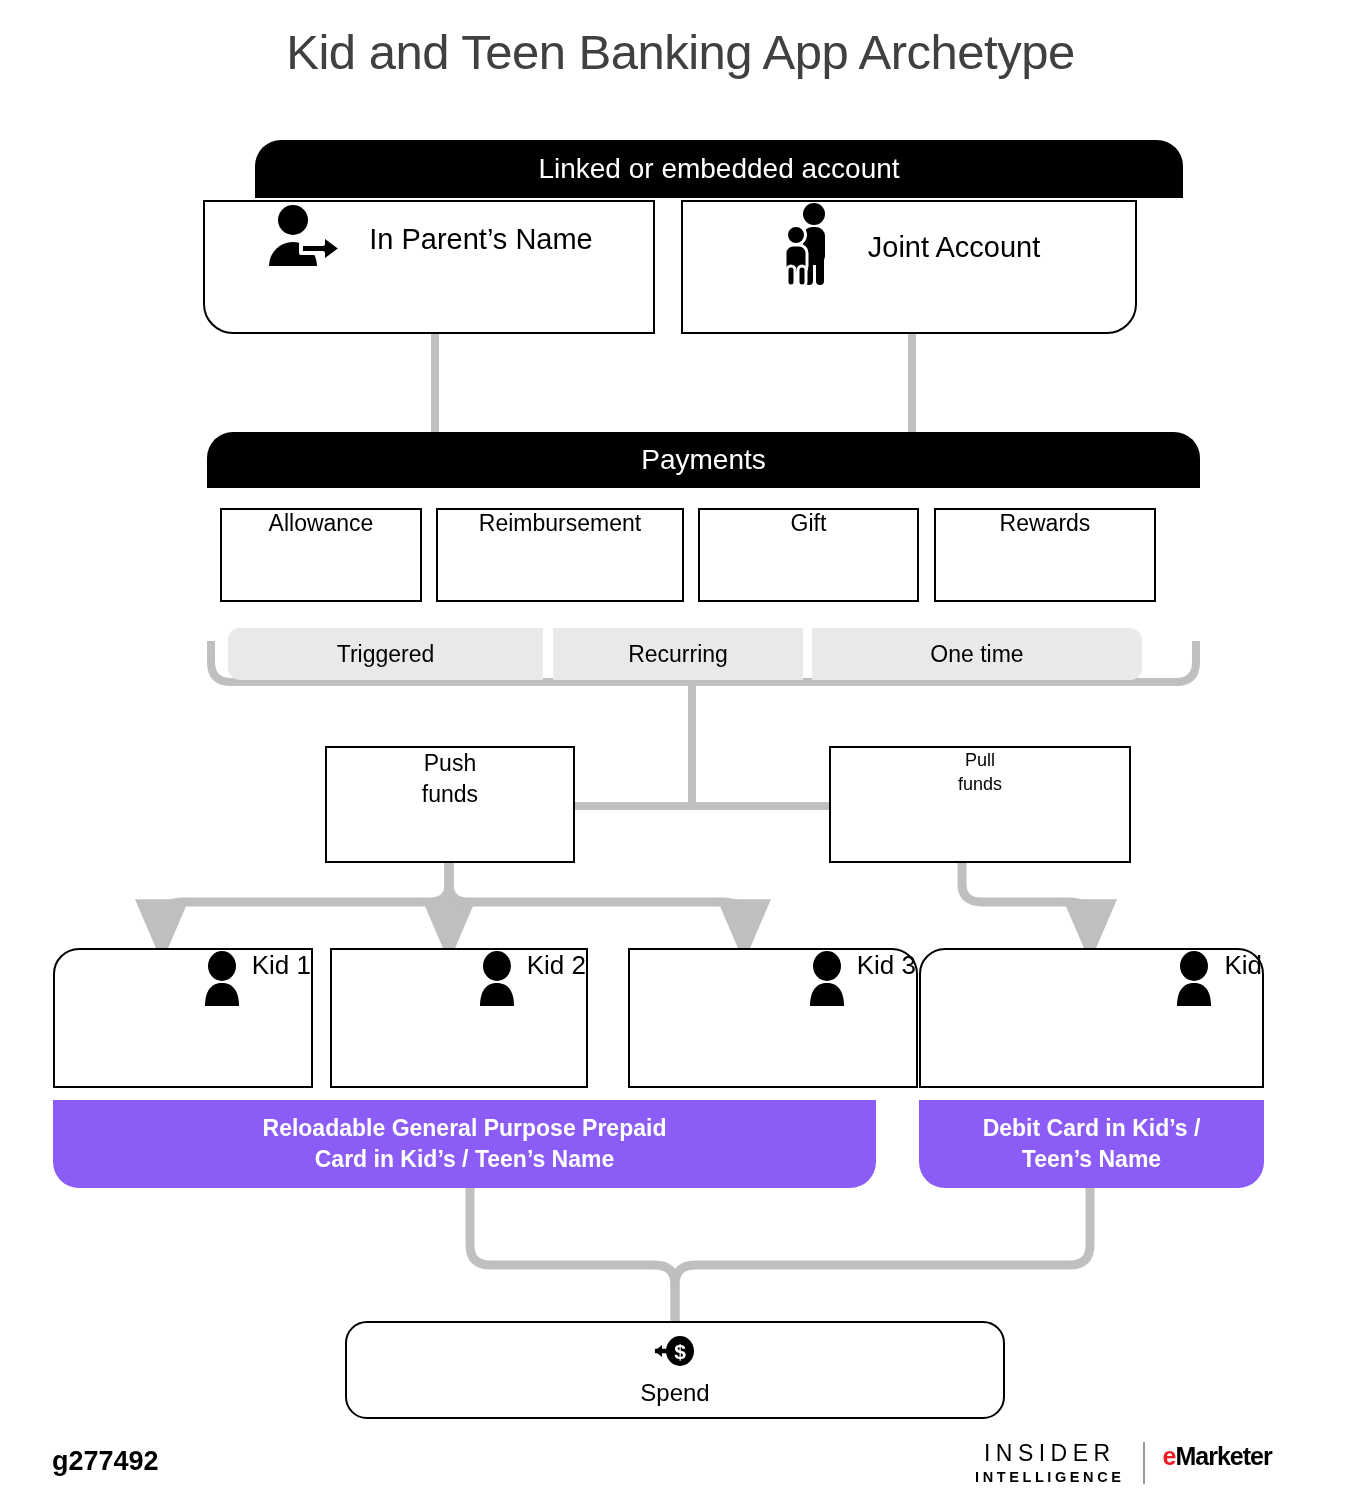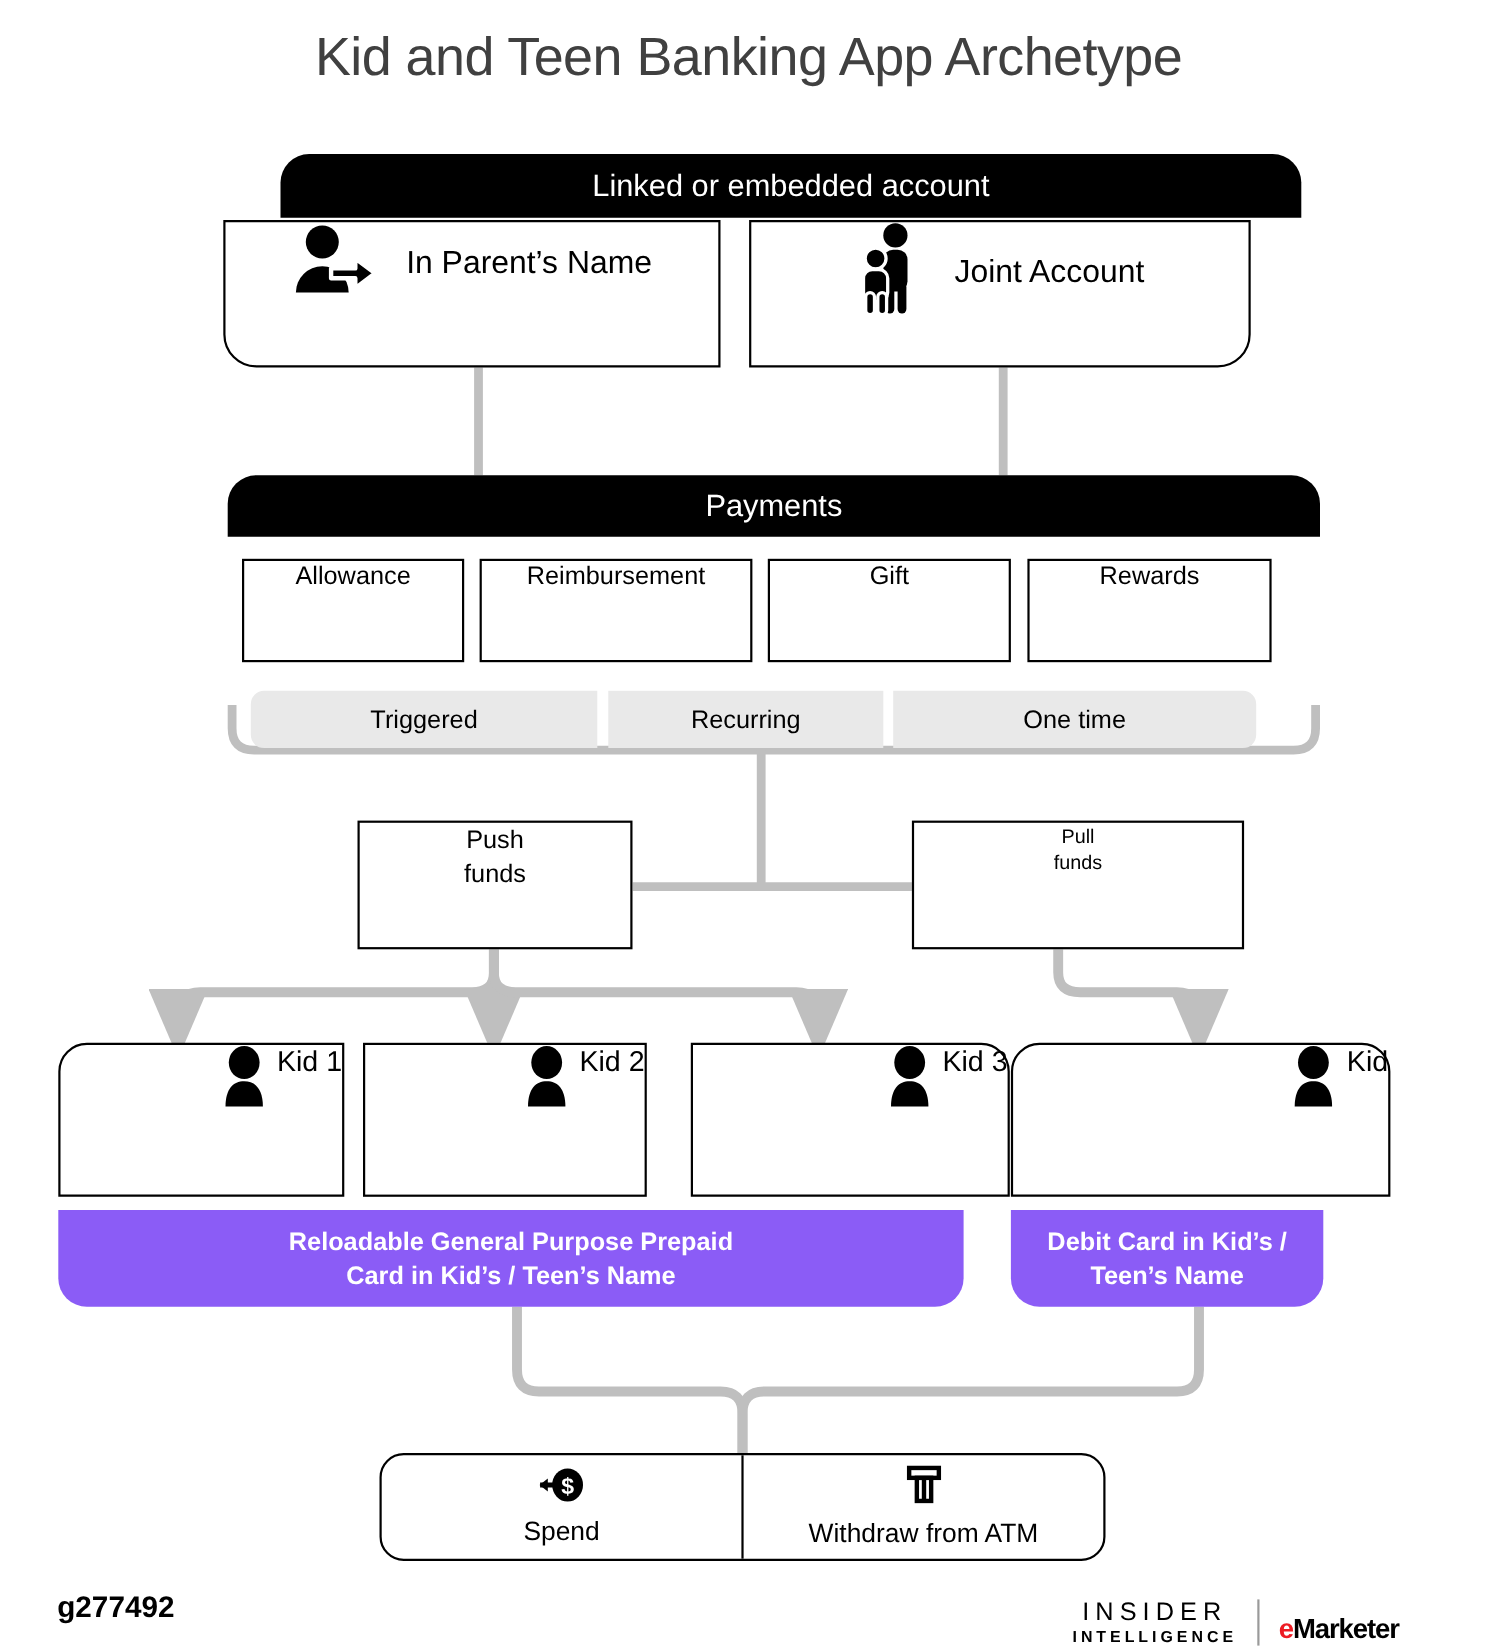--- a/index.html
+++ b/index.html
@@ -72,36 +72,36 @@
   .kidbox{top:948px;height:140px;flex-direction:row;
     justify-content:flex-end;padding-bottom:12px;gap:4px;}
   .kidlabel{font-size:26px;}
   #kid-0{left:53px;width:260px;border-radius:26px 0 0 0;}
   #kid-1{left:330px;width:258px;}
   #kid-2{left:628px;width:290px;border-radius:0 26px 0 0;padding-left:48px;}
   #kid-3{left:919px;width:345px;border-radius:26px 26px 0 0;}
 
   #prepaid-panel{left:53px;top:1100px;width:823px;height:88px;
     border-radius:0 0 26px 26px;}
-  #debit-panel{left:919px;top:1100px;width:284px;height:88px;
+  #debit-panel{left:919px;top:1100px;width:345px;height:88px;
     border-radius:0 0 26px 26px;}
 
   
   #use-wrap{left:345px;top:1321px;width:660px;height:98px;
     border:2.5px solid #000;border-radius:22px;box-sizing:border-box;
     display:flex;background:#fff;}
   .use-cell{flex:1;display:flex;flex-direction:column;
     align-items:center;justify-content:center;gap:7px;}
   .use-cell + .use-cell{border-left:2.5px solid #000;}
   .use-label{font-size:24px;}
 
   
   #gcode{left:52px;top:1446px;font-size:27px;font-weight:bold;}
   #brandbar{left:975px;top:1442px;width:330px;height:54px;
-    display:flex;align-items:flex-end;gap:18px;}
+    display:flex;align-items:flex-start;gap:18px;}
   #insider-logo{display:flex;flex-direction:column;align-items:center;line-height:1;}
   #insider-top{font-size:23px;letter-spacing:5.5px;font-weight:400;}
   #insider-bot{font-size:14.5px;letter-spacing:3.6px;font-weight:bold;margin-top:5px;}
   #brand-divider{width:2px;height:42px;background:#9a9a9a;}
   #emarketer-logo{display:flex;align-items:center;font-size:25px;font-weight:bold;letter-spacing:-1px;}
   #emarketer-e{color:#ED1C24;}
 
   
   #links{position:absolute;left:0;top:0;width:1361px;height:1500px;
     pointer-events:none;}
@@ -269,30 +269,20 @@
     <span>
       <svg width="44" height="34" viewBox="0 0 44 34" xmlns="http://www.w3.org/2000/svg">
         <ellipse cx="27" cy="17" rx="14" ry="15" fill="#000"></ellipse>
         <text x="27" y="25" font-family="Liberation Sans, sans-serif" font-size="21" font-weight="bold" fill="#fff" text-anchor="middle">$</text>
         <path d="M14,17 L2,17" stroke="#000" stroke-width="4.5"></path>
         <path d="M9,11 L1.5,17 L9,23 z" fill="#000"></path>
       </svg>
     </span>
     <span class="use-label">Spend</span>
   </div>
-  <div class="use-cell">
-    <span>
-      <svg width="38" height="38" viewBox="0 0 38 38" xmlns="http://www.w3.org/2000/svg">
-        <rect x="5.5" y="3.5" width="27" height="9" fill="none" stroke="#000" stroke-width="4"></rect>
-        <rect x="12.5" y="12.5" width="13" height="21" fill="none" stroke="#000" stroke-width="4"></rect>
-        <rect x="17" y="12" width="4" height="22" fill="#000"></rect>
-      </svg>
-    </span>
-    <span class="use-label">Withdraw from ATM</span>
-  </div>
 </div>
 
 <div class="abs" id="gcode">g277492</div>
 <div class="abs" id="brandbar">
   <div id="insider-logo">
     <span id="insider-top">INSIDER</span>
     <span id="insider-bot">INTELLIGENCE</span>
   </div>
   <div id="brand-divider"></div>
   <div id="emarketer-logo">

